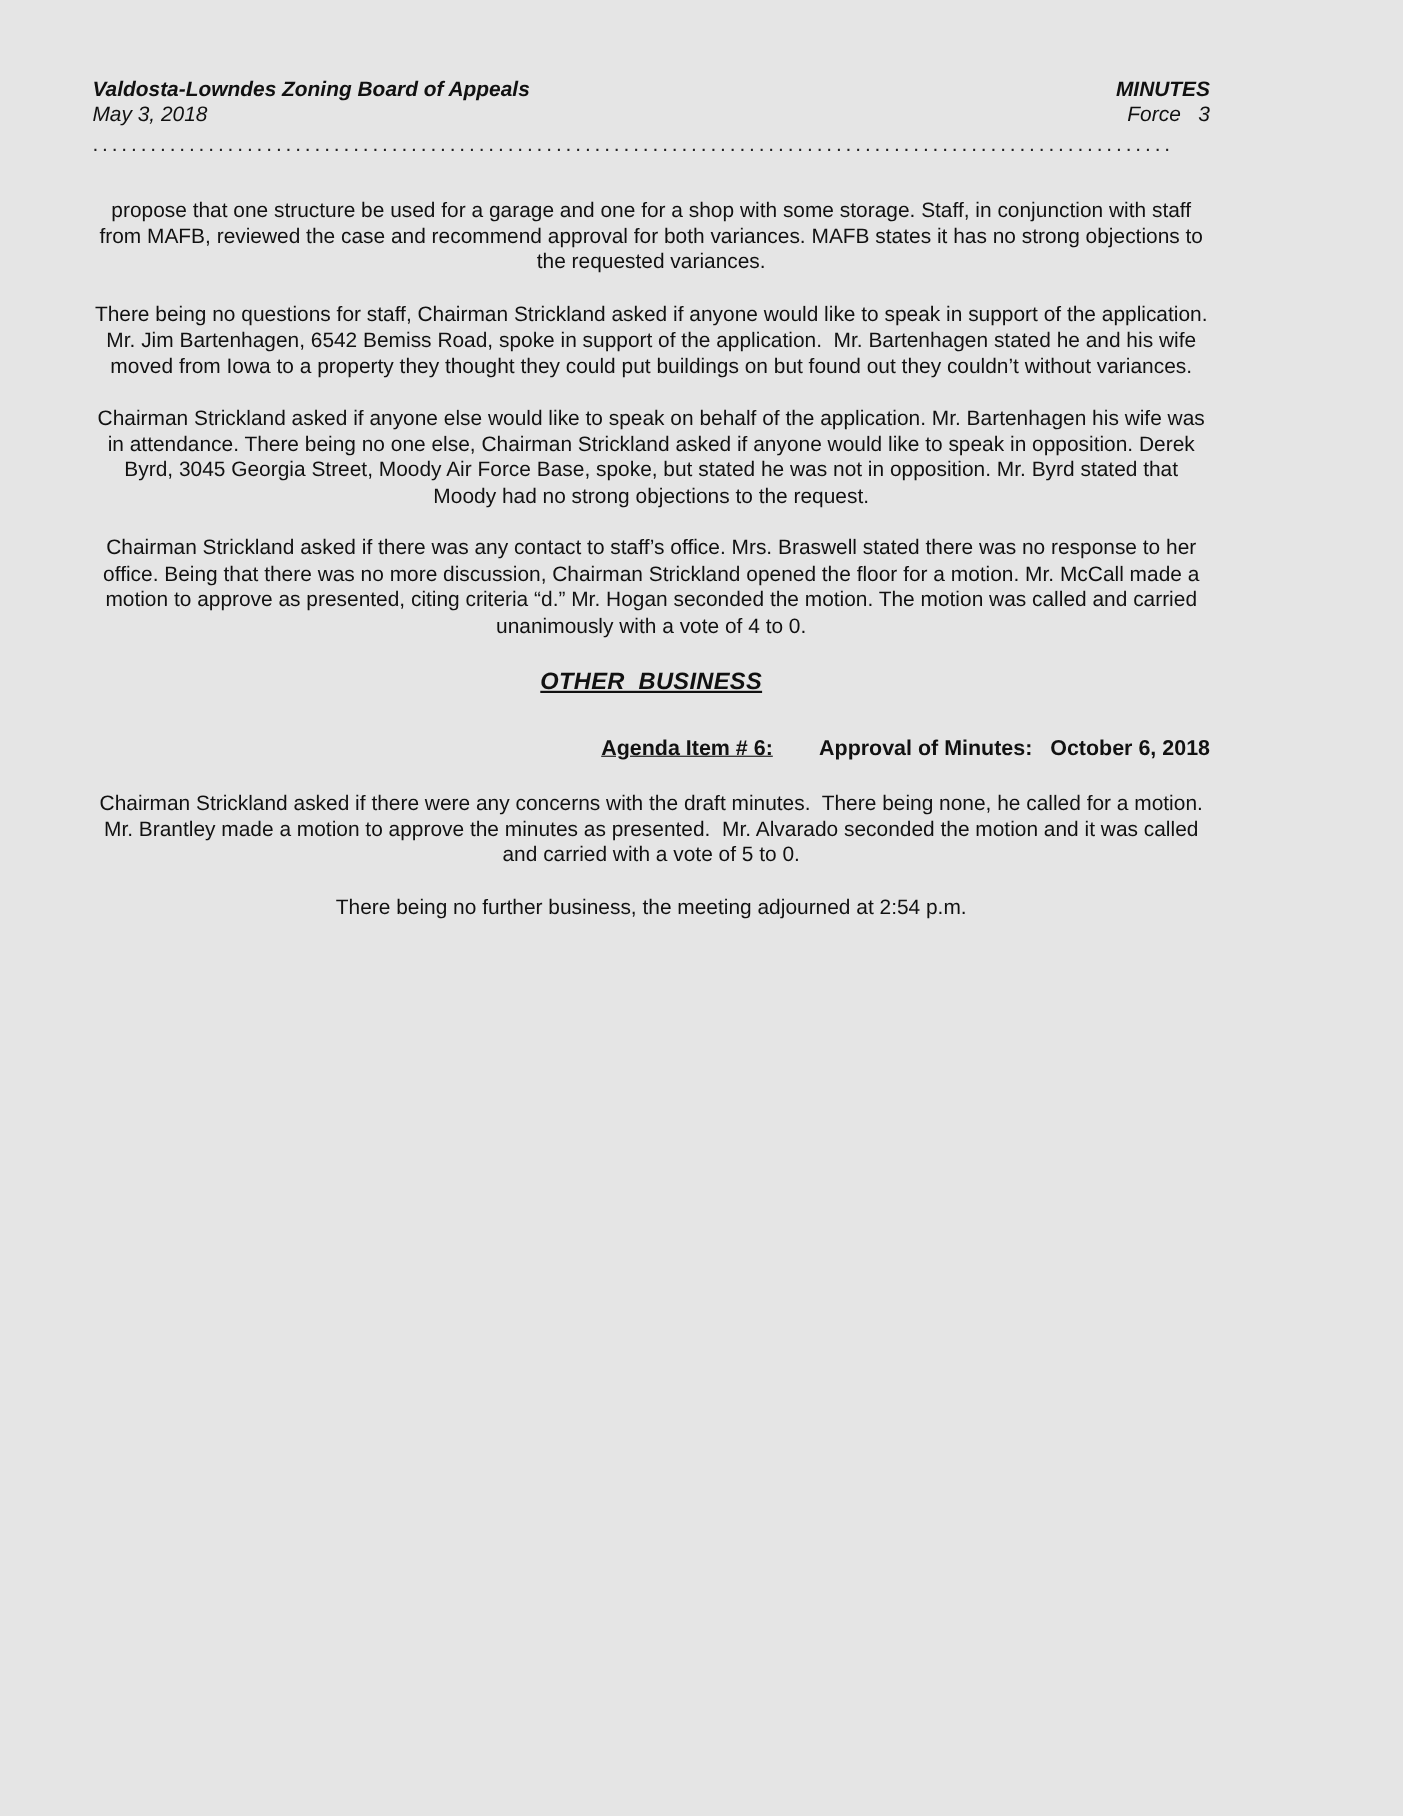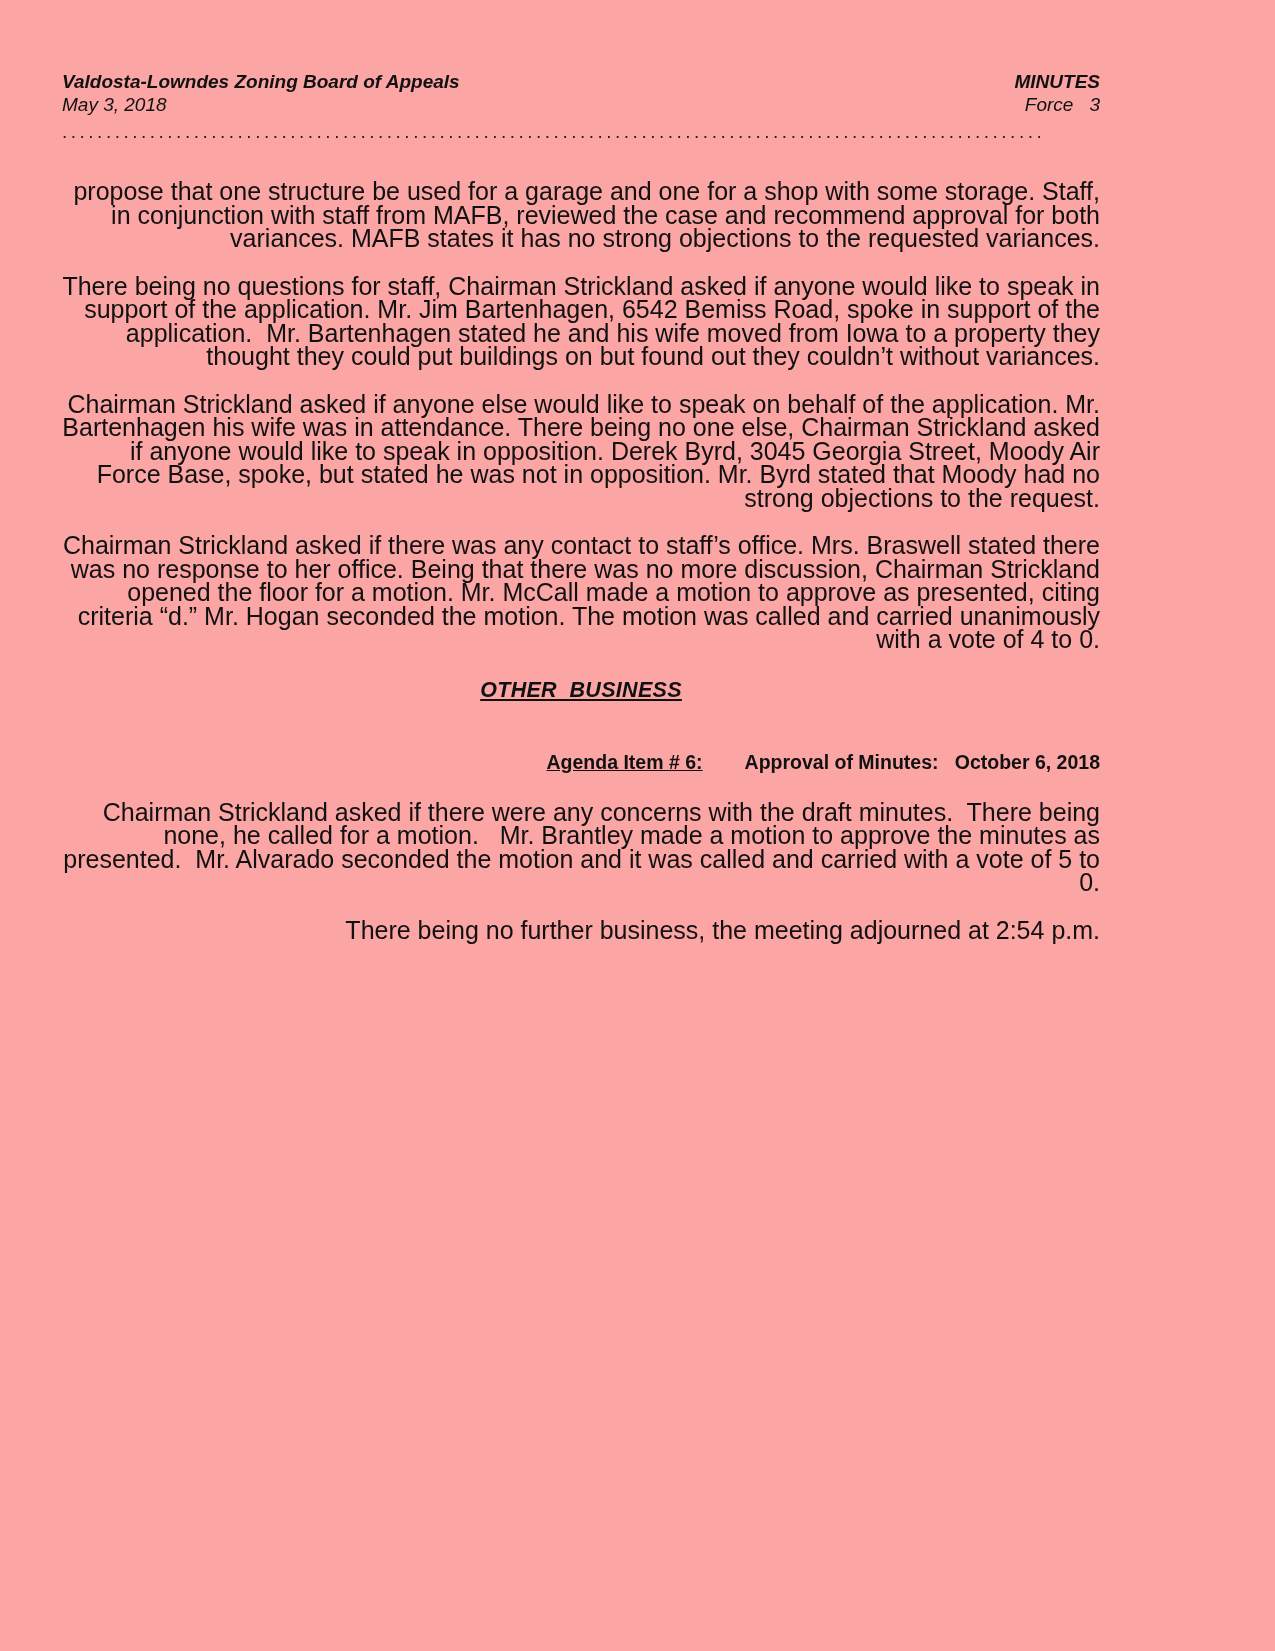--- a/index.html
+++ b/index.html
@@ -5,22 +5,22 @@
   * { box-sizing: border-box; }
   html, body { margin: 0; padding: 0; background: #ffffff; }
   body {
     font-family: "Liberation Sans", sans-serif;
     color: #111111;
     -webkit-font-smoothing: antialiased;
   }
   .page {
     width: 1275px;
     min-height: 1651px;
-    background: #fca5a5;
-    padding: 70px 175px 60px 62px;
+    background: #e5e5e5;
+    padding: 70px 175px 60px 84px;
     position: relative;
   }
   
   .header-row {
     display: flex;
     justify-content: space-between;
     align-items: baseline;
     font-size: 19px;
     line-height: 23px;
   }
@@ -33,30 +33,30 @@
     letter-spacing: 3.5px;
     white-space: nowrap;
     overflow: hidden;
     color: #222222;
     margin-top: 8px;
     height: 18px;
   }
   
   .body-copy { margin-top: 38px; }
   .para {
-    font-size: 25px;
+    font-size: 19px;
     line-height: 23.5px;
     margin: 0 0 24px 0;
     white-space: pre-wrap;
-    text-align: right;
+    text-align: center;
   }
   
   .ob-heading {
     text-align: center;
-    margin: 26px 0 47px 0;
+    margin: 26px 0 36px 0;
   }
   .ob-heading .ob-text {
     font-weight: bold;
     font-style: italic;
     font-size: 21.5px;
     text-decoration: underline;
     white-space: pre-wrap;
     letter-spacing: 0.3px;
   }
   

